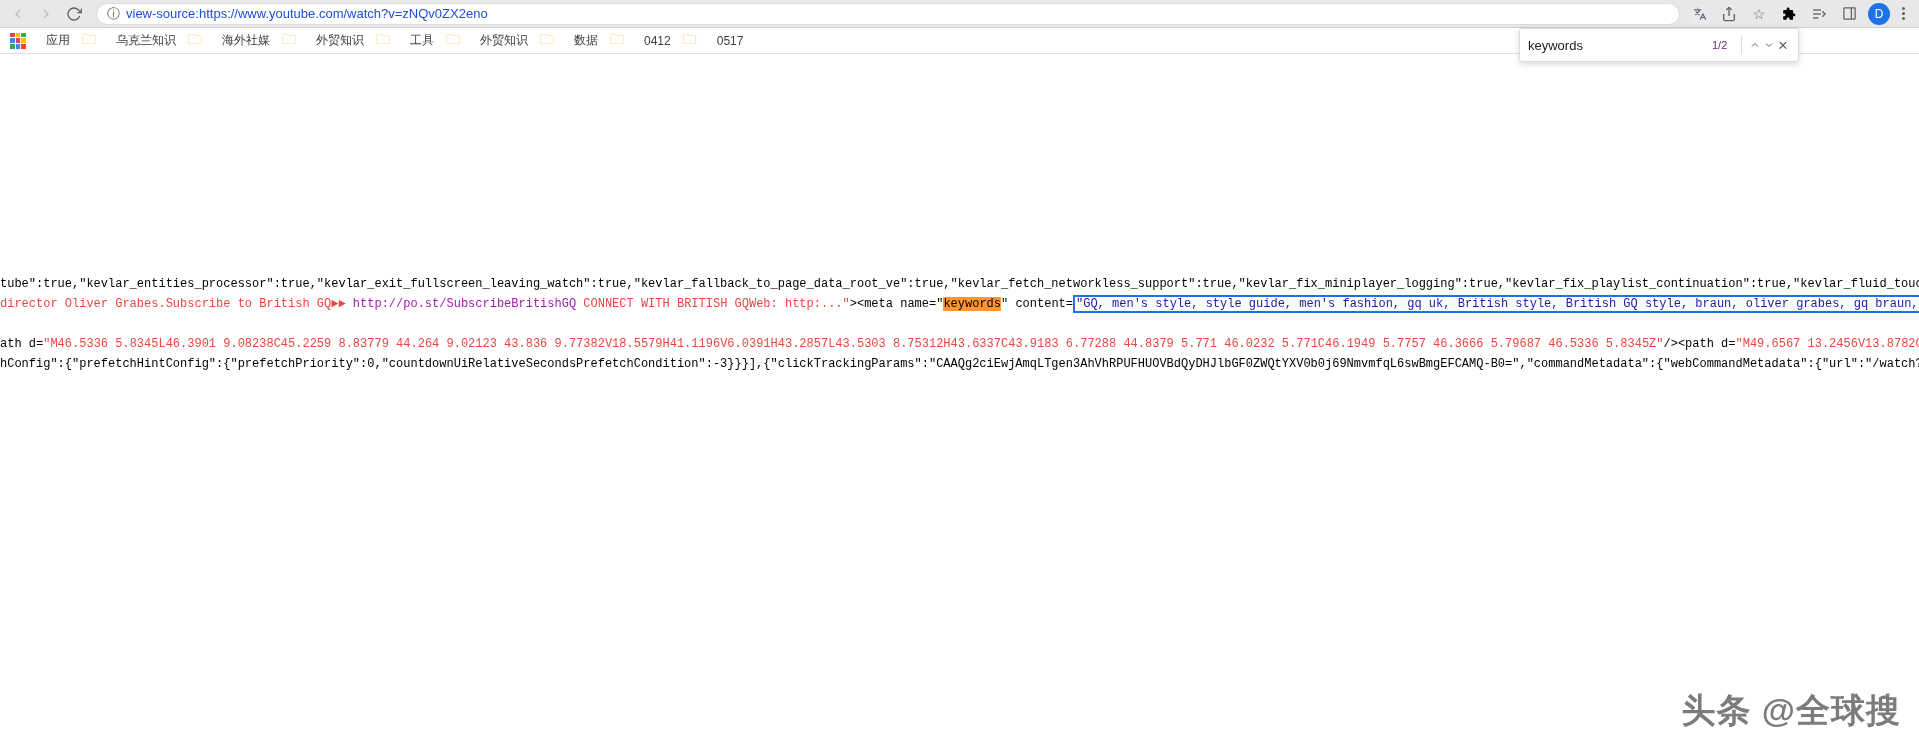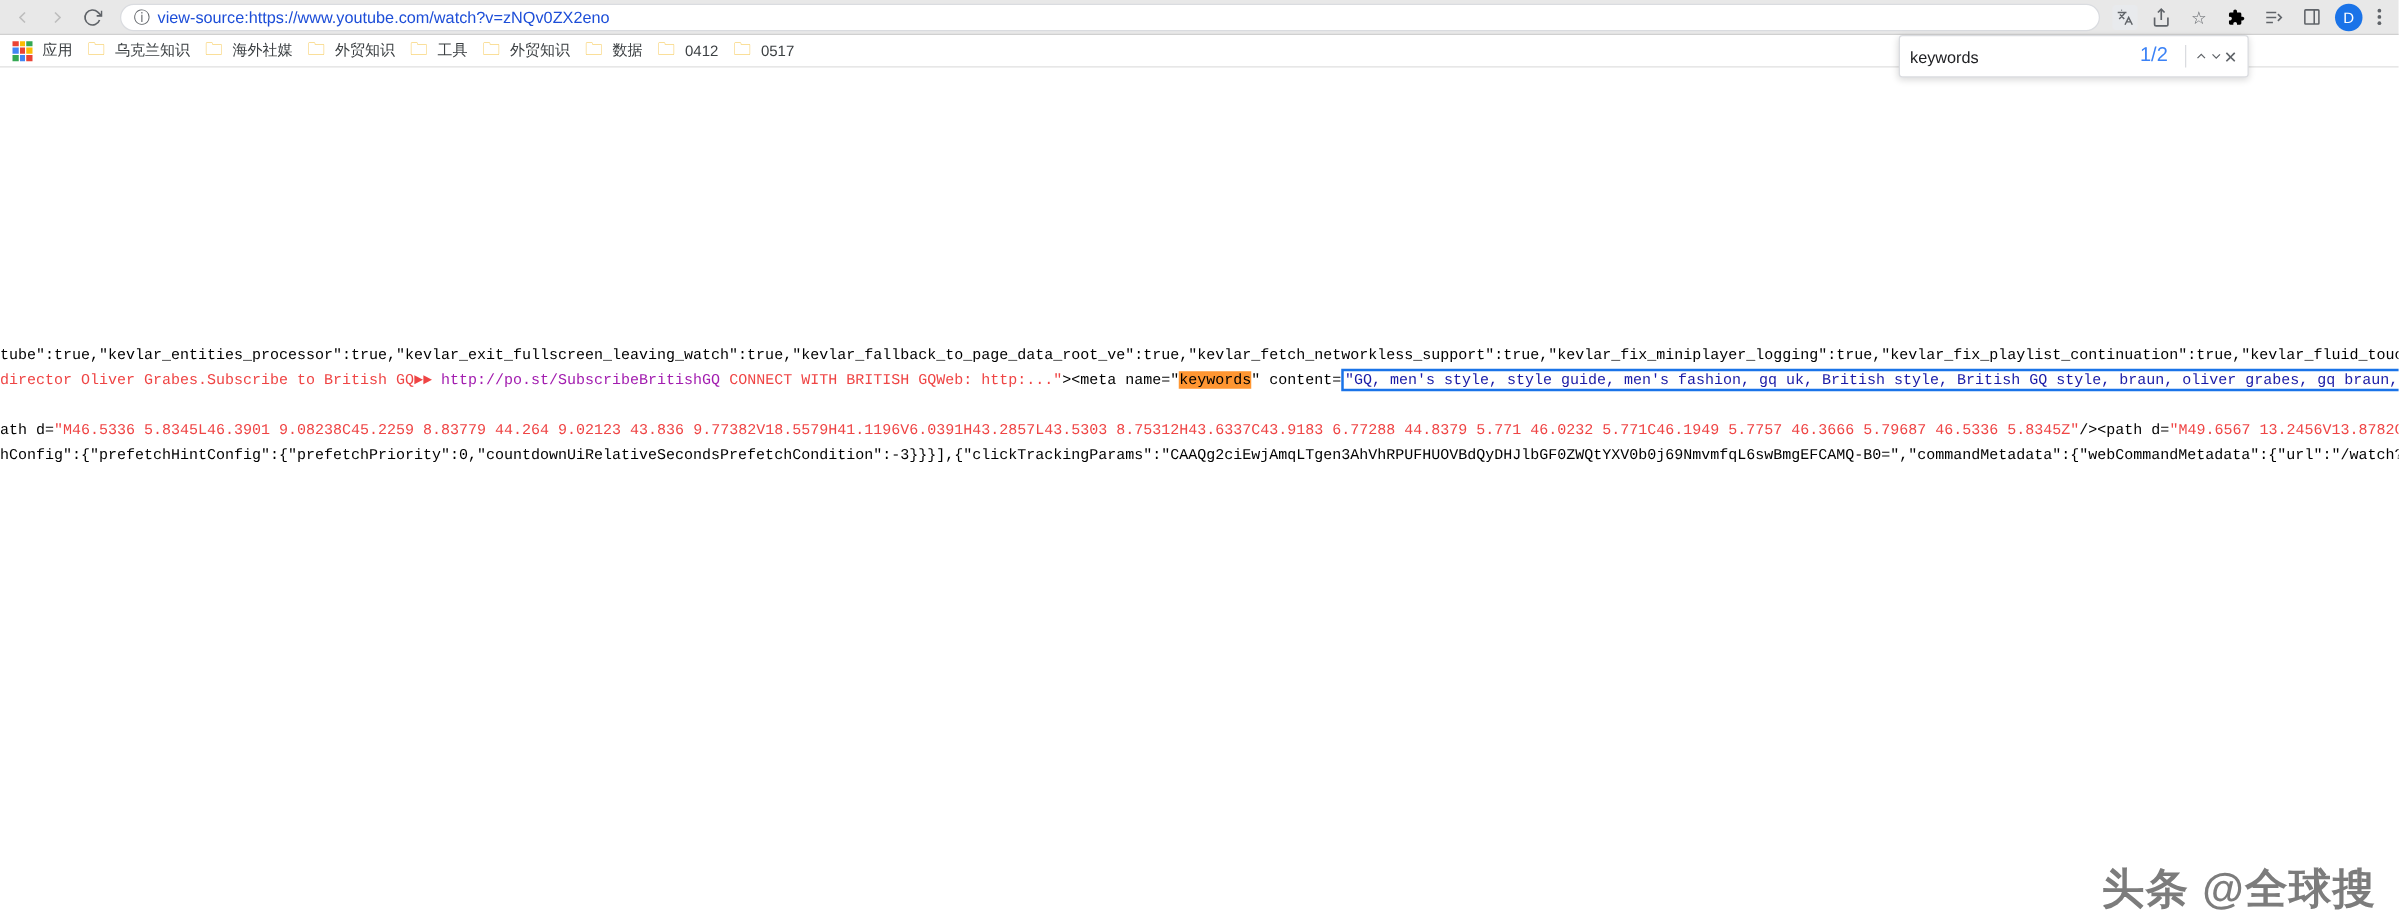--- a/index.html
+++ b/index.html
@@ -22,26 +22,26 @@
 .apps-icon { width: 16px; height: 16px; display: grid; grid-template-columns: repeat(3,1fr); gap: 1px; }
 .apps-icon span { background: #EA4335; }
 .apps-icon span:nth-child(2) { background: #FBBC04; }
 .apps-icon span:nth-child(3) { background: #34A853; }
 .apps-icon span:nth-child(4) { background: #4285F4; }
 .apps-icon span:nth-child(5) { background: #EA4335; }
 .apps-icon span:nth-child(6) { background: #FBBC04; }
 .apps-icon span:nth-child(7) { background: #34A853; }
 .apps-icon span:nth-child(8) { background: #4285F4; }
 .apps-icon span:nth-child(9) { background: #EA4335; }
-.bm-item { display: flex; align-items: center; gap: 8px; color: #3c4043; cursor: pointer; }
+.bm-item { display: flex; align-items: center; gap: 20px; color: #3c4043; cursor: pointer; }
 .folder-icon { color: #F6C445; font-size: 14px; }
 
 .find-bar { position: absolute; top: 28px; right: 120px; width: 280px; height: 34px; background: #fff; border: 1px solid #dadce0; border-radius: 3px; box-shadow: 0 2px 6px rgba(0,0,0,0.15); display: flex; align-items: center; padding: 0 8px; z-index: 100; }
 .find-input { border: none; outline: none; font-size: 13px; flex: 1; color: #202124; }
-.find-count { font-size: 16px; color: #3b82f6; margin: 0 8px; }
+.find-count { font-size: 11px; color: #701a75; margin: 0 8px; }
 .find-sep { width: 1px; height: 18px; background: #dadce0; margin: 0 6px; }
 .find-btn { width: 22px; height: 22px; display: flex; align-items: center; justify-content: center; color: #5f6368; cursor: pointer; font-size: 13px; }
 
 .source { font-family: 'Courier New', monospace; font-size: 12px; line-height: 20px; white-space: nowrap; padding-top: 220px; overflow: hidden; }
 .src-line { padding-left: 0; color: #000; }
 .src-quoted { color: #ef4444; }
 .src-link { color: #a21caf; }
 .highlight { background: #ff9632; color: #000; }
 .selection-box { border: 2px solid #1a73e8; padding: 0 1px; color: #1a1aa6; }
 

